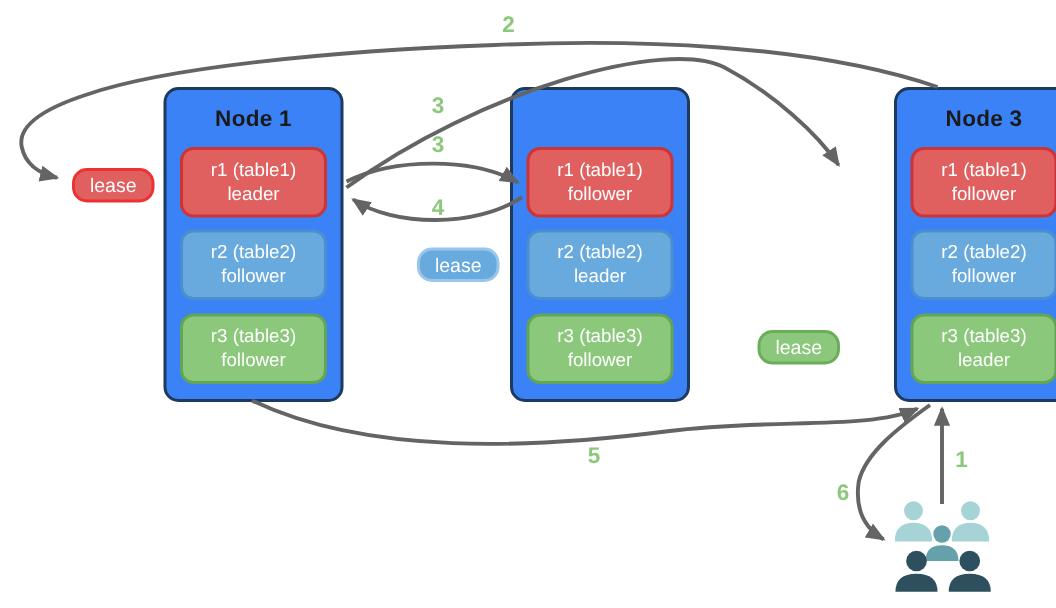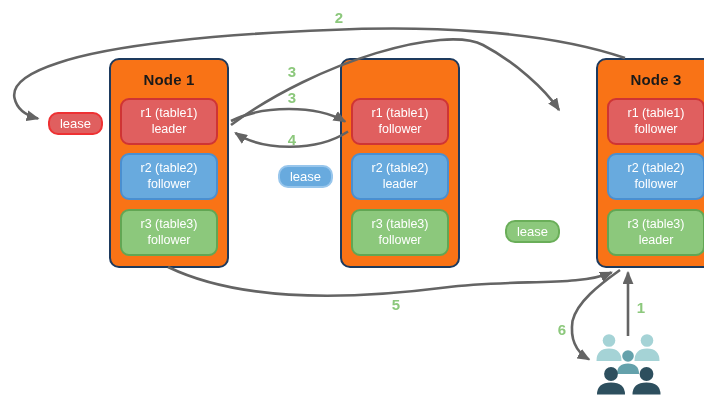--- a/index.html
+++ b/index.html
@@ -2,21 +2,21 @@
 <html><head>
 <meta charset="utf-8">
 <style>
   html,body{margin:0;padding:0;background:#ffffff;}
   #canvas{
     position:relative;width:704px;height:405px;background:#ffffff;overflow:hidden;
     font-family:"Liberation Sans", sans-serif;
   }
   .node{
     position:absolute;top:58px;width:120px;height:210px;
-    background:#f97316;border:2px solid #1d3a5e;border-radius:10px;box-sizing:border-box;
+    background:#3b82f6;border:2px solid #1d3a5e;border-radius:10px;box-sizing:border-box;
   }
   .node1{left:109px}.node2{left:340px}.node3{left:596px}
   .node-title{
     position:absolute;top:11px;left:0;width:100%;text-align:center;
     font-size:15px;font-weight:bold;color:#1a1a1a;letter-spacing:.2px;
   }
   .rbox{
     position:absolute;left:9px;width:98px;height:47px;border-radius:9px;
     box-sizing:border-box;border:2px solid;display:flex;flex-direction:column;
     align-items:center;justify-content:center;color:#ffffff;font-size:12.5px;line-height:1.22;

